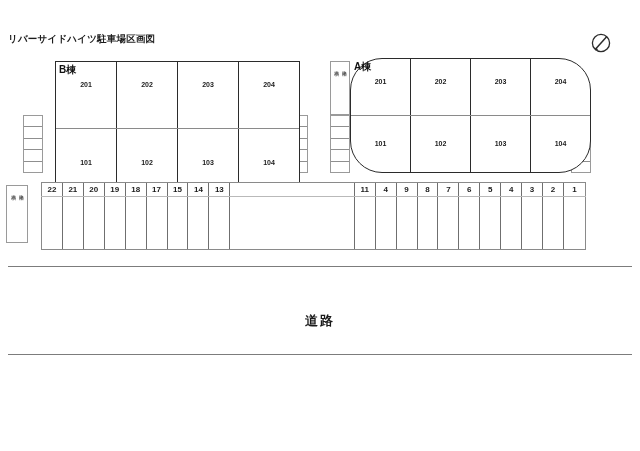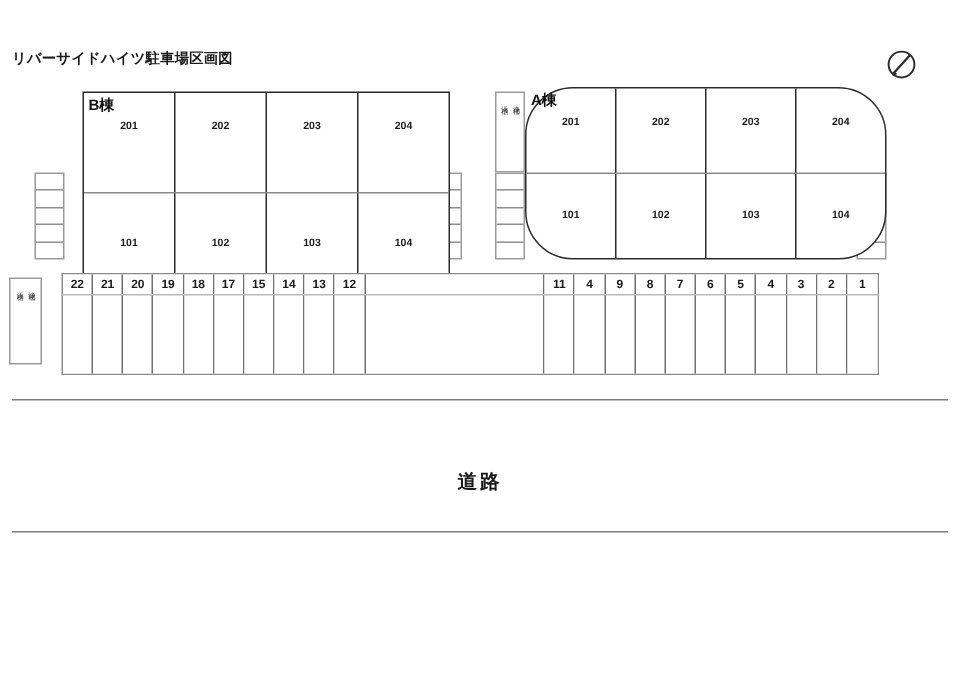--- a/index.html
+++ b/index.html
@@ -323,23 +323,20 @@
       </div>
     <div class="stall" style="width:21.5px">
         <span class="stall-no">15</span>
       </div>
     <div class="stall" style="width:21.5px">
         <span class="stall-no">14</span>
       </div>
     <div class="stall" style="width:21.5px">
         <span class="stall-no">13</span>
       </div>
-    <div class="stall" style="width:21.5px">
-        <span class="stall-no">12</span>
-      </div>
 
     <div class="stall gap" style="width:128px"></div>
 
     <div class="stall" style="width:21.5px">
         <span class="stall-no">11</span>
       </div>
     <div class="stall" style="width:21.5px">
         <span class="stall-no">4</span>
       </div>
     <div class="stall" style="width:21.5px">

